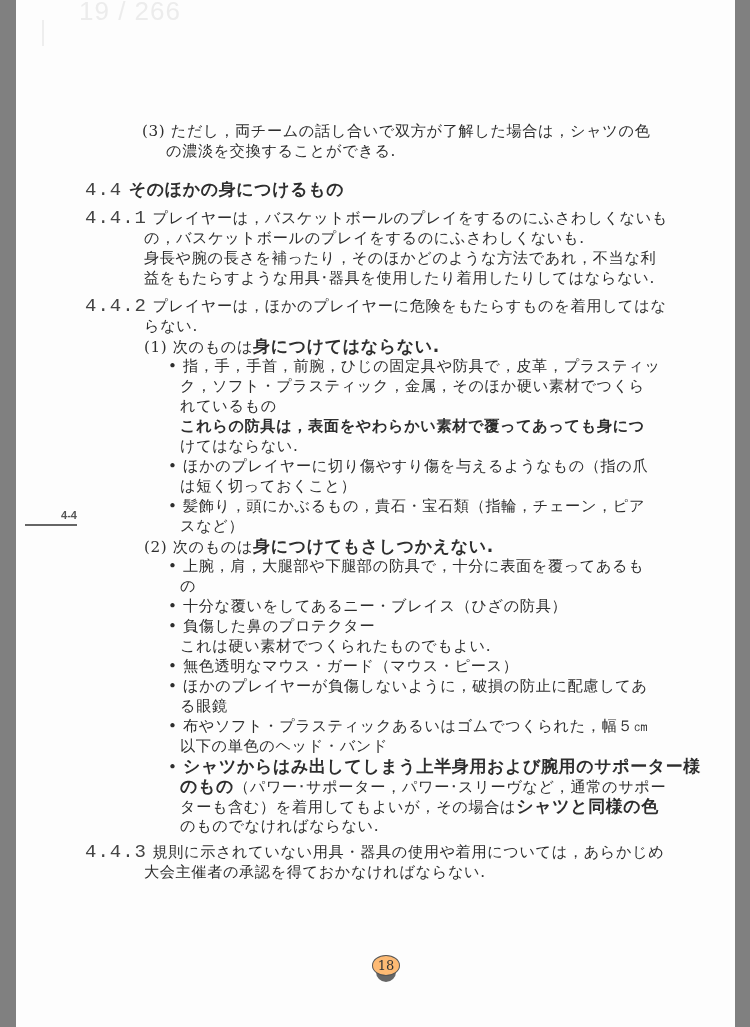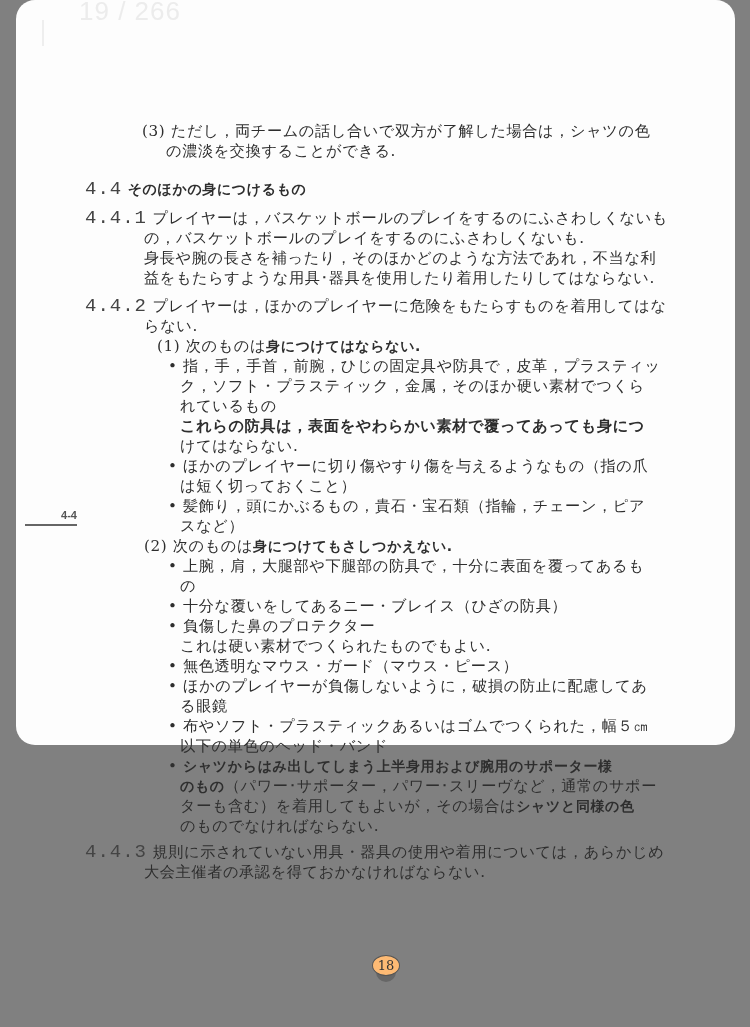--- a/index.html
+++ b/index.html
@@ -1,23 +1,23 @@
 <!DOCTYPE html>
 <html><head>
 <meta charset="utf-8">
 <style>
   html, body { margin:0; padding:0; }
   body { width:750px; height:1027px; background:#808080; position:relative; overflow:hidden;
          font-family:"DejaVu Serif","Liberation Serif",serif; color:#2e2e2e; }
-  .page { position:absolute; left:16px; top:0; width:719px; height:745px; background:#fdfdfd;border-radius:19px; }
+  .page { position:absolute; left:16px; top:0; width:719px; height:1027px; background:#fdfdfd; }
   .counter { position:absolute; left:63px; top:-4px; font-family:"Liberation Sans",sans-serif;
              font-size:26px; color:#ececec; letter-spacing:1px; }
   .counter-bar { position:absolute; left:26px; top:20px; width:2px; height:26px; background:#eeeeee; }
   .ln { position:absolute; font-size:15.2px; line-height:20px; white-space:nowrap; letter-spacing:0.6px; }
-  .b { font-family:"DejaVu Sans","Liberation Sans",sans-serif; font-weight:bold; font-size:14px; }
+  .b { font-family:"DejaVu Sans","Liberation Sans",sans-serif; font-weight:bold; font-size:17px; }
   .num { font-family:"Liberation Mono","DejaVu Sans Mono",monospace; font-size:19px; letter-spacing:1px; color:#444; }
   .sec-tab { position:absolute; left:9px; top:509px; width:52px; }
   .sec-tab-label { position:absolute; right:0; top:0; font-family:"Liberation Sans",sans-serif;
                    font-size:11px; font-weight:bold; color:#555; }
   .sec-tab-line { position:absolute; left:0; top:15px; width:52px; height:2px; background:#666; }
   .pagenum { position:absolute; left:355px; top:955px; width:30px; height:32px; }
   .pagenum-oval { position:absolute; left:1px; top:0; width:26px; height:19px; border:1px solid #555;
                   border-radius:50%; background:#fdba74; text-align:center; font-size:13px; line-height:19px; color:#333; z-index:2; }
   .pagenum-drop { position:absolute; left:5px; top:12px; width:20px; height:15px; background:#666;
                   border-radius:0 0 10px 10px; z-index:1; }
@@ -32,21 +32,21 @@
   <div id="lines">
       <div class="ln" style="top: 121px; left: 126px;"><span>(3) ただし，両チームの話し合いで双方が了解した場合は，シャツの色</span></div>
       <div class="ln" style="top: 141px; left: 150px;"><span>の濃淡を交換することができる.</span></div>
       <div class="ln" style="top: 179px; left: 69px;"><span class="num">4.4</span><span class="b">  そのほかの身につけるもの</span></div>
       <div class="ln" style="top: 208px; left: 69px;"><span class="num">4.4.1</span><span> プレイヤーは，バスケットボールのプレイをするのにふさわしくないも</span></div>
       <div class="ln" style="top: 228px; left: 128px;"><span>の，バスケットボールのプレイをするのにふさわしくないも.</span></div>
       <div class="ln" style="top: 248px; left: 128px;"><span>身長や腕の長さを補ったり，そのほかどのような方法であれ，不当な利</span></div>
       <div class="ln" style="top: 268px; left: 128px;"><span>益をもたらすような用具･器具を使用したり着用したりしてはならない.</span></div>
       <div class="ln" style="top: 296px; left: 69px;"><span class="num">4.4.2</span><span> プレイヤーは，ほかのプレイヤーに危険をもたらすものを着用してはな</span></div>
       <div class="ln" style="top: 316px; left: 128px;"><span>らない.</span></div>
-      <div class="ln" style="top: 336px; left: 141px; text-align: center;"><span>(1) 次のものは</span><span class="b">身につけてはならない.</span></div>
+      <div class="ln" style="top: 336px; left: 128px; text-align: center;"><span>(1) 次のものは</span><span class="b">身につけてはならない.</span></div>
       <div class="ln" style="top: 356px; left: 152px;"><span>• 指，手，手首，前腕，ひじの固定具や防具で，皮革，プラスティッ</span></div>
       <div class="ln" style="top: 376px; left: 164px;"><span>ク，ソフト・プラスティック，金属，そのほか硬い素材でつくら</span></div>
       <div class="ln" style="top: 396px; left: 164px;"><span>れているもの</span></div>
       <div class="ln" style="top: 416px; left: 164px; font-weight: bold;"><span>これらの防具は，表面をやわらかい素材で覆ってあっても身につ</span></div>
       <div class="ln" style="top: 436px; left: 164px;"><span>けてはならない.</span></div>
       <div class="ln" style="top: 456px; left: 152px;"><span>• ほかのプレイヤーに切り傷やすり傷を与えるようなもの（指の爪</span></div>
       <div class="ln" style="top: 476px; left: 164px;"><span>は短く切っておくこと）</span></div>
       <div class="ln" style="top: 496px; left: 152px;"><span>• 髪飾り，頭にかぶるもの，貴石・宝石類（指輪，チェーン，ピア</span></div>
       <div class="ln" style="top: 516px; left: 164px;"><span>スなど）</span></div>
       <div class="ln" style="top: 536px; left: 128px;"><span>(2) 次のものは</span><span class="b">身につけてもさしつかえない.</span></div>

